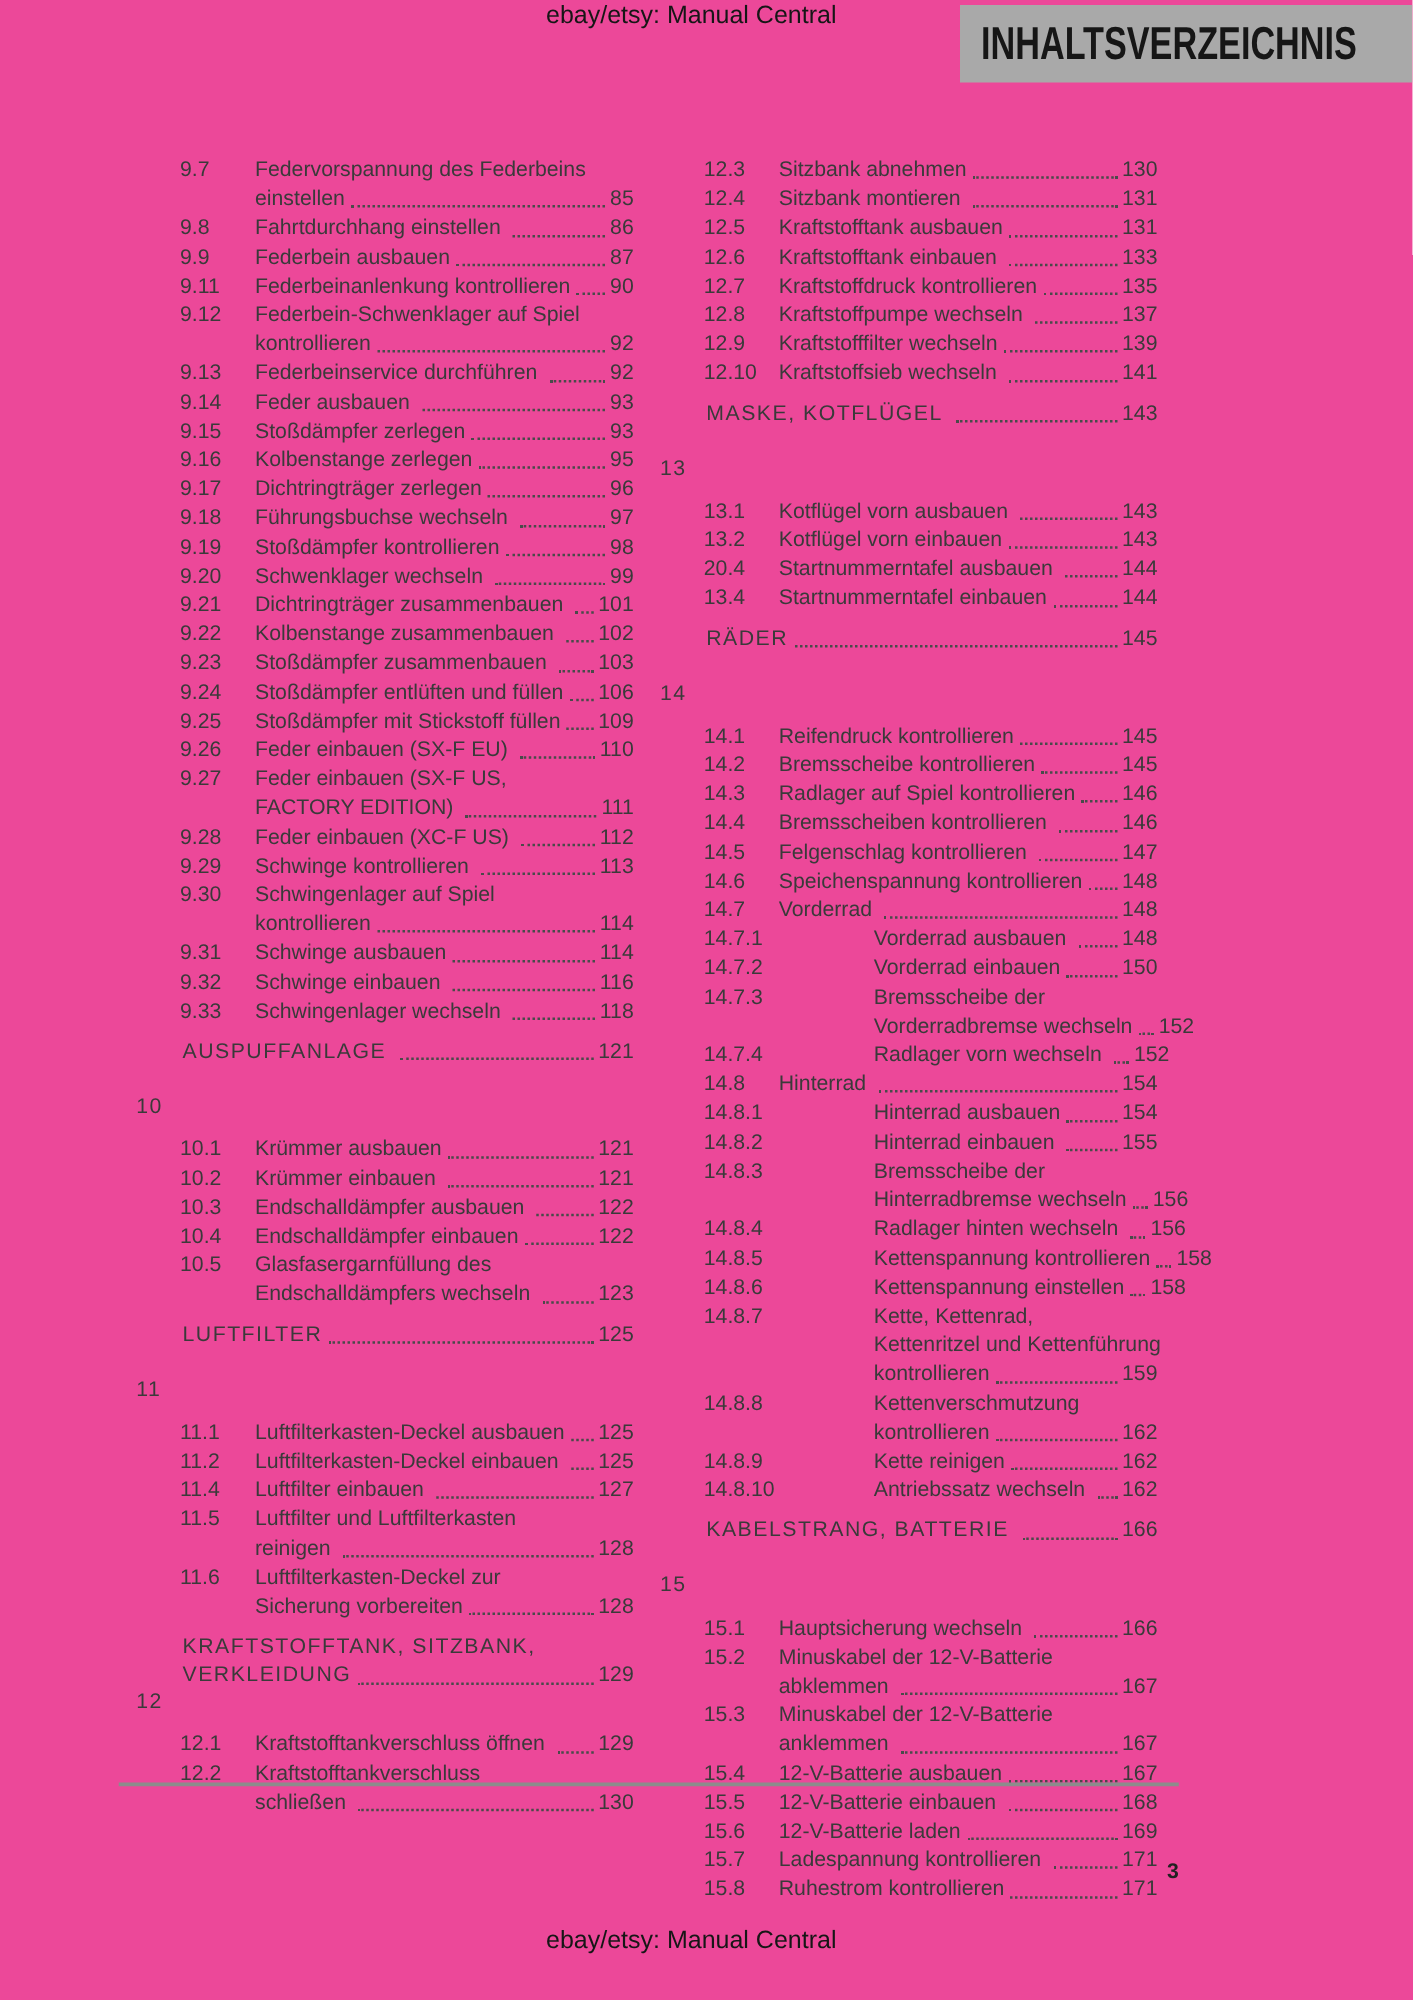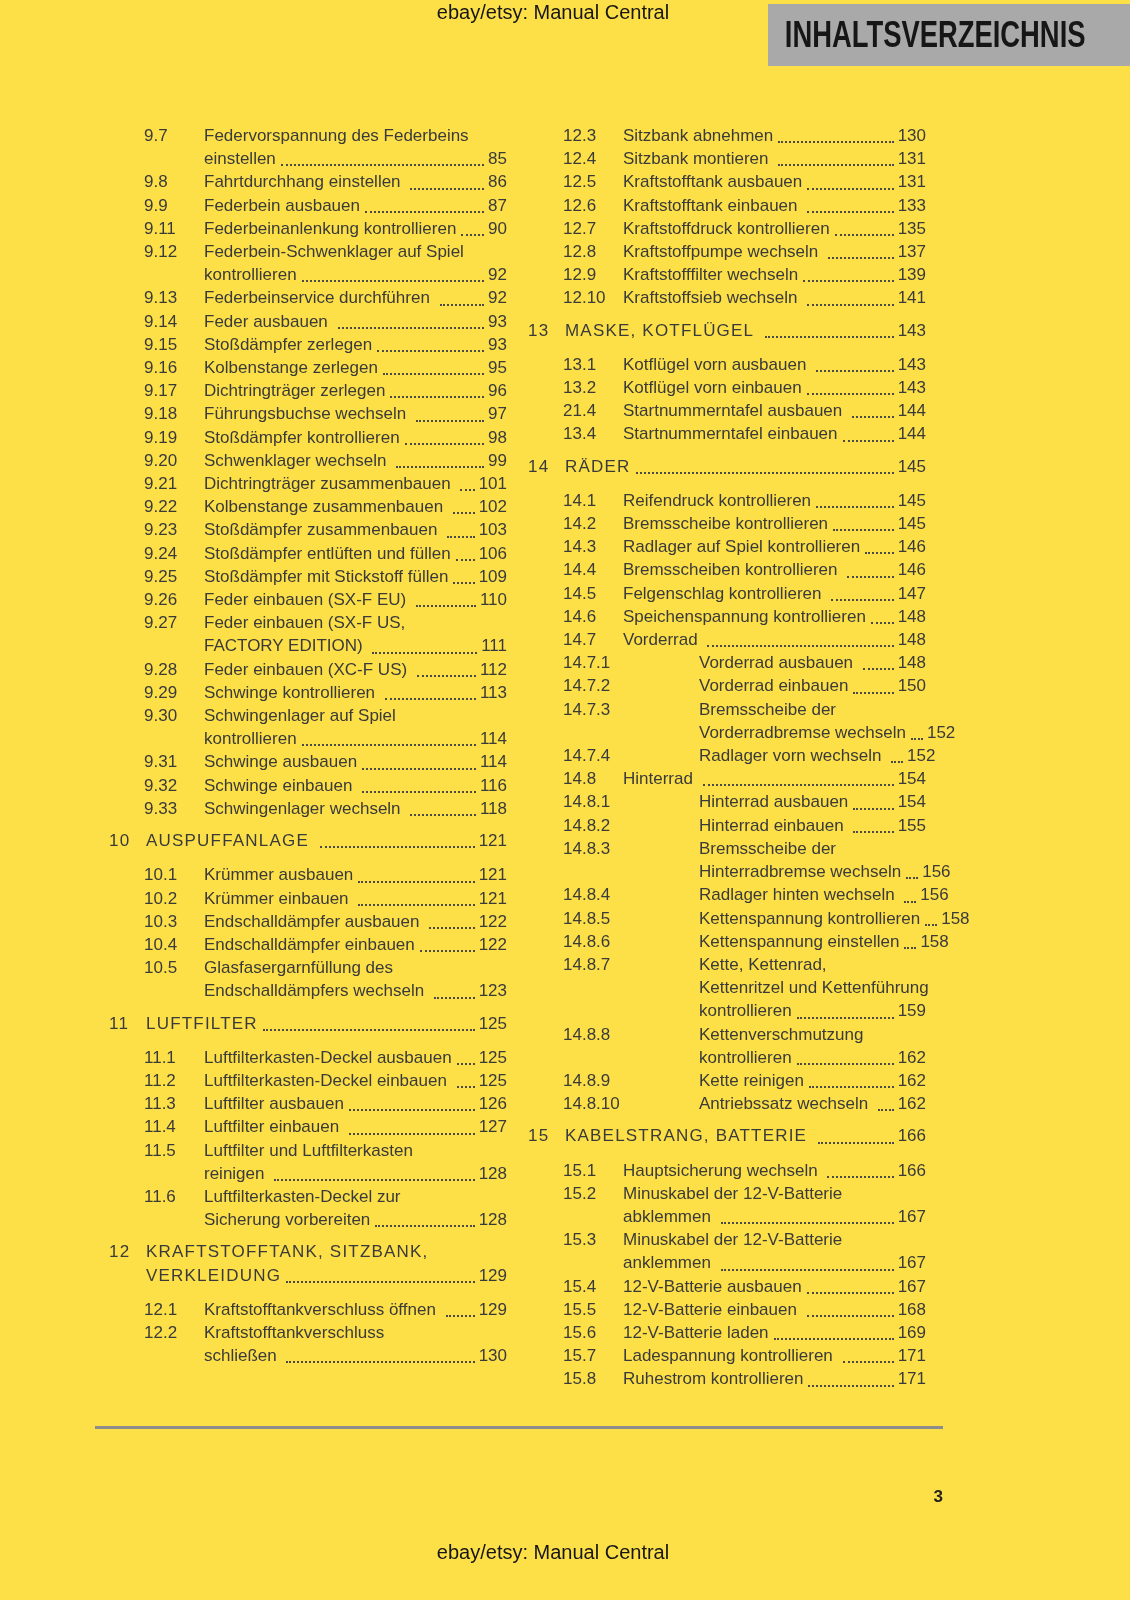--- a/index.html
+++ b/index.html
@@ -1,20 +1,20 @@
 <!DOCTYPE html>
 <html style="--title-box-bg: #a9a9a9; --body-text: #3a3a3a; --leader-dots: #4a4a4a; --footer-rule: #8c8c8c; --ink: #161616;"><head>
 <meta charset="utf-8">
 <style>
   html,body{margin:0;padding:0;background:#ffffff;}
   .page{
     position:relative;
     width:1130px;
     height:1600px;
-    background:#fde047;
+    background:#ec4899;
     overflow:hidden;
     font-family:"Liberation Sans", sans-serif;
     color:var(--body-text,#3a3a3a);
   }
   .header-watermark{
     position:absolute; top:1px; left:0; width:1106px;
     text-align:center; font-size:20px; color:var(--ink,#161616);
   }
   .footer-watermark{
     position:absolute; top:1541px; left:0; width:1106px;
@@ -30,21 +30,21 @@
     font-size:37px; font-weight:700; color:var(--ink,#161616);
     transform:scaleX(0.74); white-space:nowrap;
   }
   .toc-col{position:absolute; top:124px; width:398px;}
   .col-left{left:109px;}
   .col-right{left:528px;}
 
   .entry{display:flex; align-items:flex-start; font-size:17px; line-height:23.2px; color:var(--body-text,#3a3a3a);}
   .entry .num{flex:0 0 auto;}
   .level-chapter{margin:9px 0 11px; letter-spacing:1.2px;}
-  .level-chapter > .num{width:37px;}
+  .level-chapter > .num{width:37px;margin-top:44px;}
   .level-sub{padding-left:35px;}
   .level-sub > .num{width:60px;}
   .level-subsub{padding-left:35px;gap:44px;}
   .level-subsub > .num{width:92px;}
   .body{flex:1 1 auto; min-width:0;}
   .tline{white-space:pre;}
   .lline{display:flex;}
   .ttext{white-space:pre; flex:0 0 auto;}
   .leader{
     flex:1 1 12px; min-width:12px;
@@ -421,30 +421,20 @@
         <span class="num">11.2</span>
         <div class="body">
           <div class="lline">
             <span class="ttext">Luftfilterkasten-Deckel einbauen </span>
             <span class="leader"></span>
             <span class="pagenum">125</span>
           </div>
         </div>
       </div>
       <div class="entry level-sub">
-        <span class="num">11.3</span>
-        <div class="body">
-          <div class="lline">
-            <span class="ttext">Luftfilter ausbauen</span>
-            <span class="leader"></span>
-            <span class="pagenum">126</span>
-          </div>
-        </div>
-      </div>
-      <div class="entry level-sub">
         <span class="num">11.4</span>
         <div class="body">
           <div class="lline">
             <span class="ttext">Luftfilter einbauen </span>
             <span class="leader"></span>
             <span class="pagenum">127</span>
           </div>
         </div>
       </div>
       <div class="entry level-sub">
@@ -607,21 +597,21 @@
         <span class="num">13.2</span>
         <div class="body">
           <div class="lline">
             <span class="ttext">Kotflügel vorn einbauen</span>
             <span class="leader"></span>
             <span class="pagenum">143</span>
           </div>
         </div>
       </div>
       <div class="entry level-sub">
-        <span class="num">21.4</span>
+        <span class="num">20.4</span>
         <div class="body">
           <div class="lline">
             <span class="ttext">Startnummerntafel ausbauen </span>
             <span class="leader"></span>
             <span class="pagenum">144</span>
           </div>
         </div>
       </div>
       <div class="entry level-sub">
         <span class="num">13.4</span>

